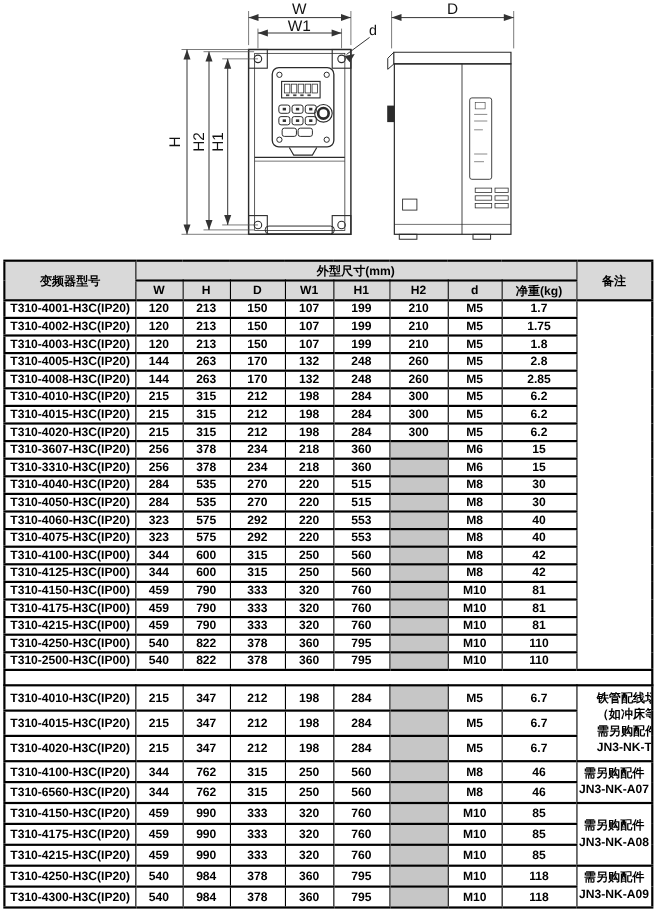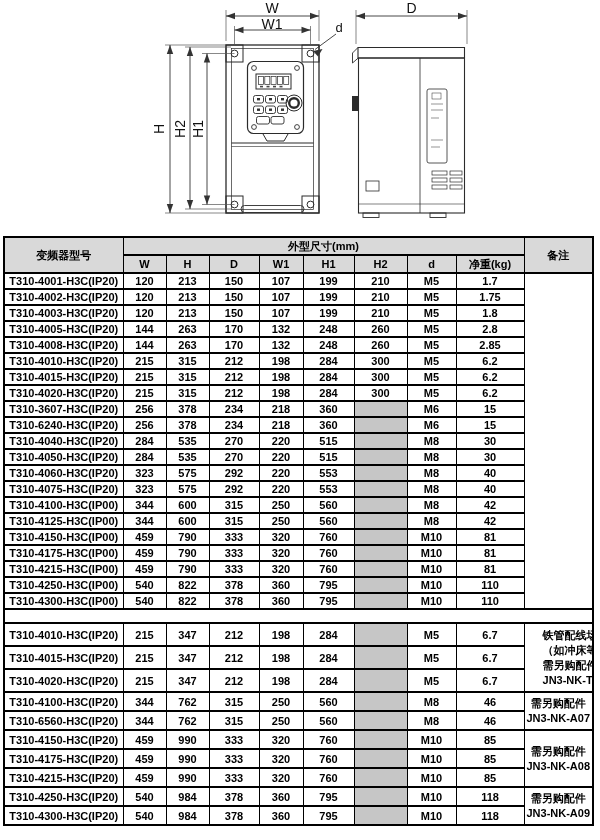--- a/index.html
+++ b/index.html
@@ -302,21 +302,21 @@
           <td>256</td>
           <td>378</td>
           <td>234</td>
           <td>218</td>
           <td>360</td>
           <td class="shaded"></td>
           <td>M6</td>
           <td>15</td>
         </tr>
         <tr>
-          <td class="model">T310-6240-H3C(IP20)</td>
+          <td class="model">T310-3310-H3C(IP20)</td>
           <td>256</td>
           <td>378</td>
           <td>234</td>
           <td>218</td>
           <td>360</td>
           <td class="shaded"></td>
           <td>M6</td>
           <td>15</td>
         </tr>
         <tr>
@@ -423,21 +423,21 @@
           <td>540</td>
           <td>822</td>
           <td>378</td>
           <td>360</td>
           <td>795</td>
           <td class="shaded"></td>
           <td>M10</td>
           <td>110</td>
         </tr>
         <tr>
-          <td class="model">T310-4300-H3C(IP00)</td>
+          <td class="model">T310-2500-H3C(IP00)</td>
           <td>540</td>
           <td>822</td>
           <td>378</td>
           <td>360</td>
           <td>795</td>
           <td class="shaded"></td>
           <td>M10</td>
           <td>110</td>
         </tr>
       </tbody>

